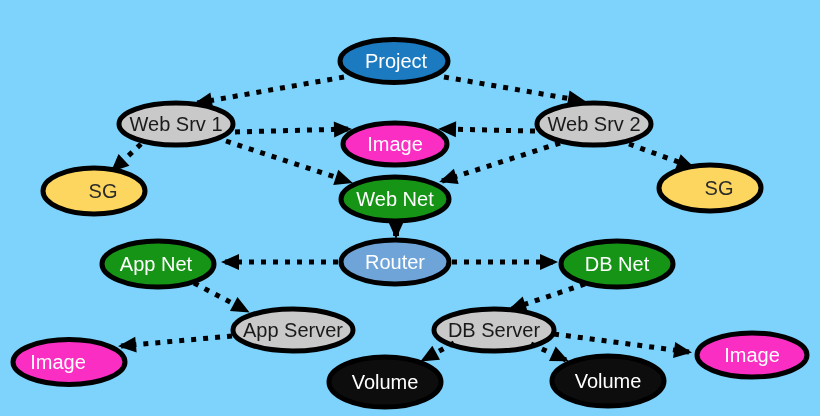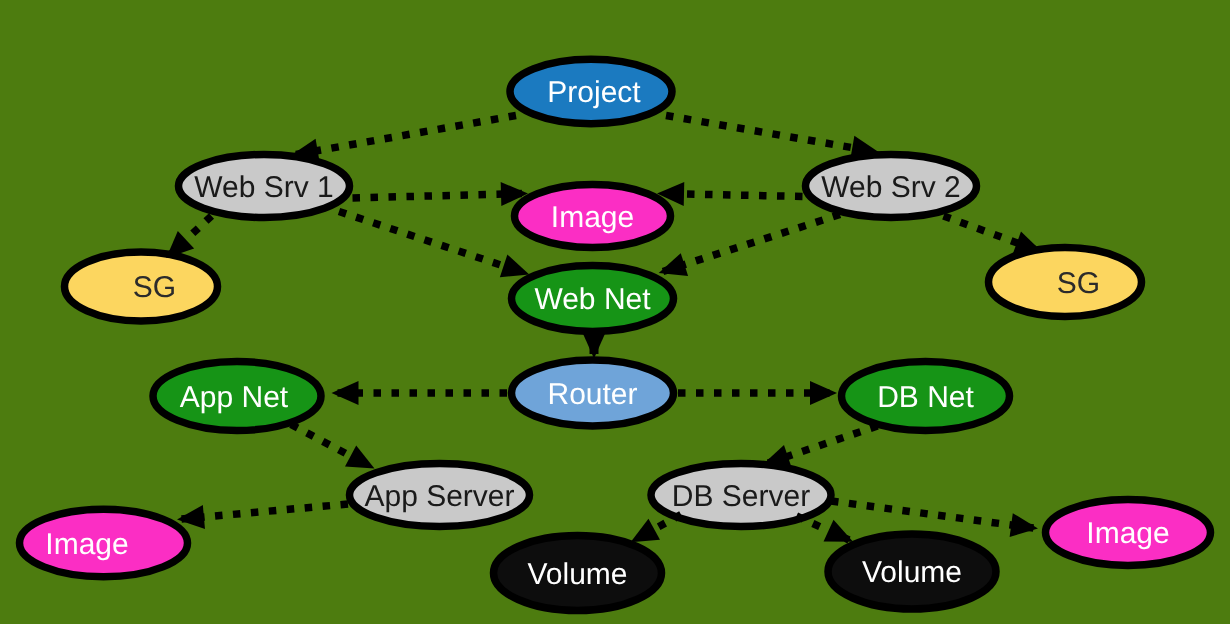--- a/index.html
+++ b/index.html
@@ -1,17 +1,17 @@
 <!DOCTYPE html>
 <html><head>
 <meta charset="utf-8">
 <style>
   html,body{margin:0;padding:0;}
   body{background:#f5f5f5;font-family:"Liberation Sans",sans-serif;}
-  .stage{position:relative;width:820px;height:416px;background:#4d7c0f;overflow:hidden;}
+  .stage{position:relative;width:820px;height:416px;background:#7dd3fc;overflow:hidden;}
   svg{display:block;}
   .node-ellipse{stroke:#000000;stroke-width:5px;}
   .node-label{font-family:"Liberation Sans",sans-serif;font-size:20px;text-anchor:middle;}
   .edge{stroke:#000000;stroke-width:5;stroke-dasharray:5 7;fill:none;}
   .edge-solid{stroke:#000000;stroke-width:6;fill:none;}
 </style>
 </head>
 <body>
 
 <div class="stage">

